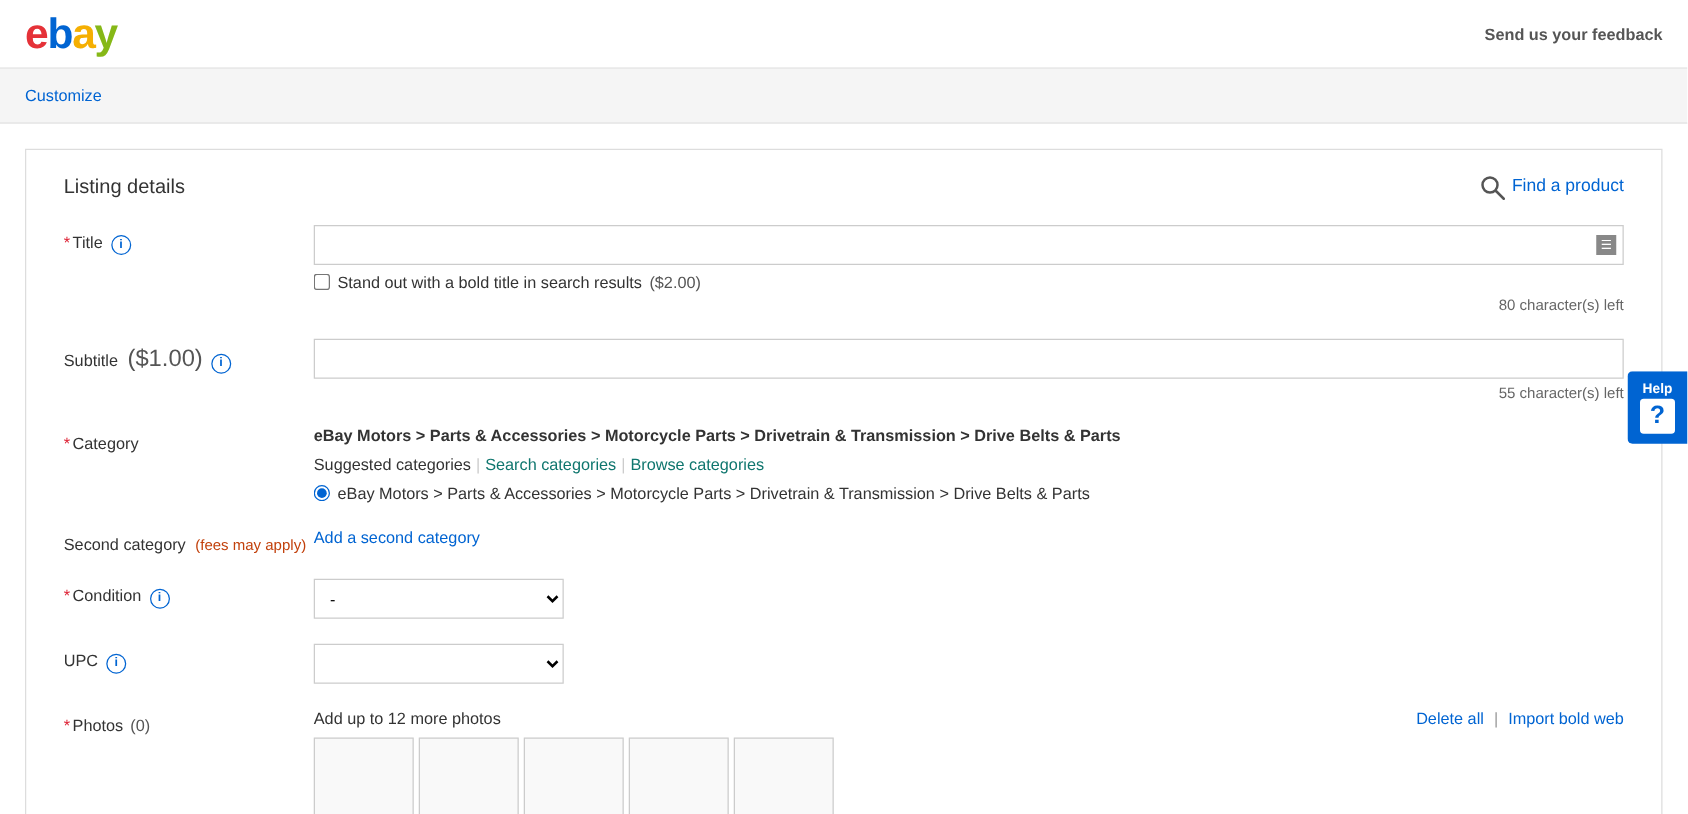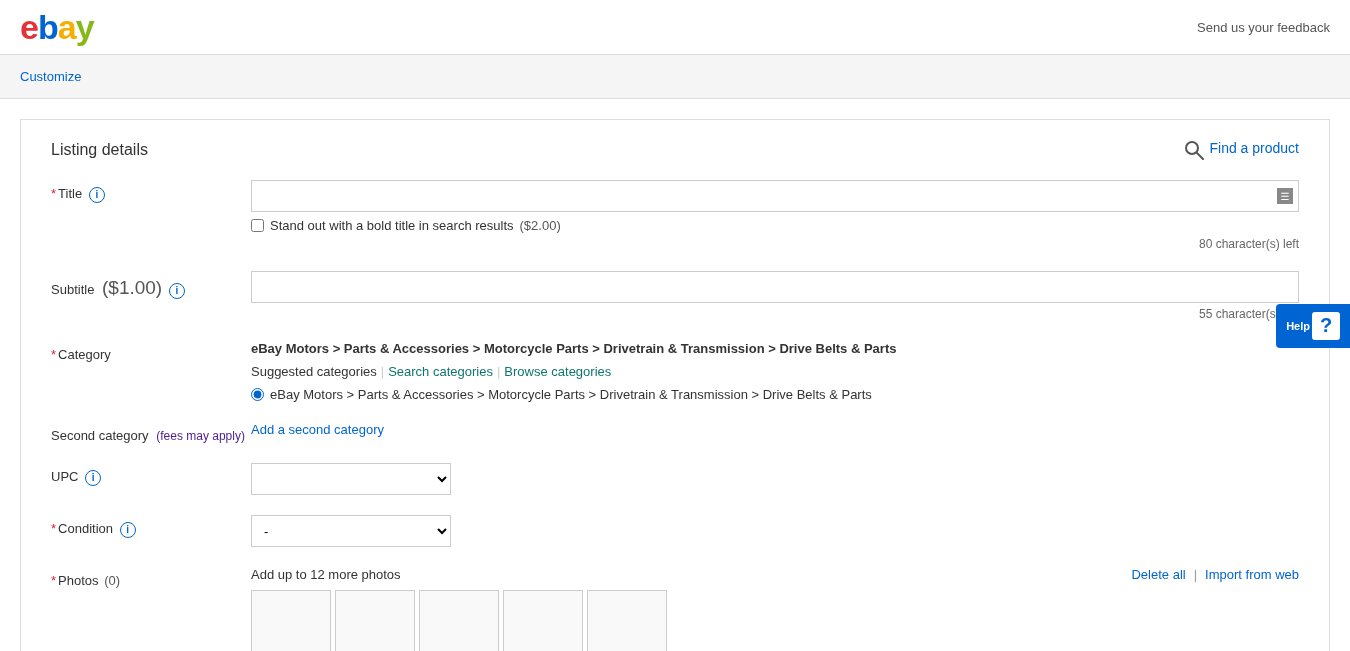--- a/index.html
+++ b/index.html
@@ -22,20 +22,21 @@
     }
     .ebay-logo .e { color: #e53238; }
     .ebay-logo .b { color: #0064d2; }
     .ebay-logo .a { color: #f5af02; }
     .ebay-logo .y { color: #86b817; }
     .feedback-link {
       color: #555;
       font-size: 13px;
       cursor: pointer;
       text-decoration: none;
+      font-weight: bold;
     }
 
     
     .sub-header {
       display: flex;
       align-items: center;
       justify-content: space-between;
       padding: 14px 20px;
       background: #f5f5f5;
       border-bottom: 1px solid #ddd;
@@ -203,21 +204,21 @@
     }
     .radio-cat-row {
       display: flex;
       align-items: center;
       gap: 6px;
       font-size: 13px;
     }
     .radio-cat { accent-color: #0064d2; }
 
     
-    .second-cat-label { color: #4c1d95; font-size: 12px; margin-left: 4px; }
+    .second-cat-label { color: #c2410c; font-size: 12px; margin-left: 4px; }
     .add-second-cat-link {
       color: #0064d2;
       font-size: 13px;
       cursor: pointer;
       text-decoration: none;
       margin-top: 12px;
     }
 
     
     .select-field {
@@ -272,21 +273,21 @@
       position: fixed;
       right: 0;
       top: 50%;
       transform: translateY(-50%);
       background: #0064d2;
       color: #fff;
       padding: 8px 10px;
       cursor: pointer;
       z-index: 100;
       display: flex;
-      flex-direction: row;
+      flex-direction: column;
       align-items: center;
       gap: 2px;
       font-size: 11px;
       font-weight: bold;
       border-radius: 4px 0 0 4px;
     }
     .help-question {
       font-size: 20px;
       font-weight: bold;
       color: #0064d2;
@@ -383,54 +384,54 @@
         <span>Second category</span>
         <span class="second-cat-label">(fees may apply)</span>
       </div>
       <div class="form-content">
         <a class="add-second-cat-link">Add a second category</a>
       </div>
     </div>
 
     <div class="form-row">
       <div class="form-label">
+        <span class="required-star">*</span><span>Condition</span>
+        <span class="info-icon">i</span>
+      </div>
+      <div class="form-content">
+        <select class="select-field">
+          <option value="-">-</option>
+        </select>
+      </div>
+    </div>
+
+    <div class="form-row">
+      <div class="form-label">
         <span>UPC</span>
         <span class="info-icon">i</span>
       </div>
       <div class="form-content">
         <select class="select-field">
           <option value=""></option>
-        </select>
-      </div>
-    </div>
-
-    <div class="form-row">
-      <div class="form-label">
-        <span class="required-star">*</span><span>Condition</span>
-        <span class="info-icon">i</span>
-      </div>
-      <div class="form-content">
-        <select class="select-field">
-          <option value="-">-</option>
         </select>
       </div>
     </div>
 
     <div class="form-row">
       <div class="form-label">
         <span class="required-star">*</span><span class="photos-label-text">Photos</span>
         <span class="photos-count">(0)</span>
       </div>
       <div class="form-content">
         <div class="photos-content">
           <span class="add-photos-text">Add up to 12 more photos</span>
           <div class="photos-actions">
             <a class="photos-action-link">Delete all</a>
             <span class="pipe-dark">|</span>
-            <a class="photos-action-link">Import from web</a>
+            <a class="photos-action-link">Import bold web</a>
           </div>
         </div>
         <div class="photos-placeholder-row">
           <div class="photo-box"></div>
           <div class="photo-box"></div>
           <div class="photo-box"></div>
           <div class="photo-box"></div>
           <div class="photo-box"></div>
         </div>
       </div>

